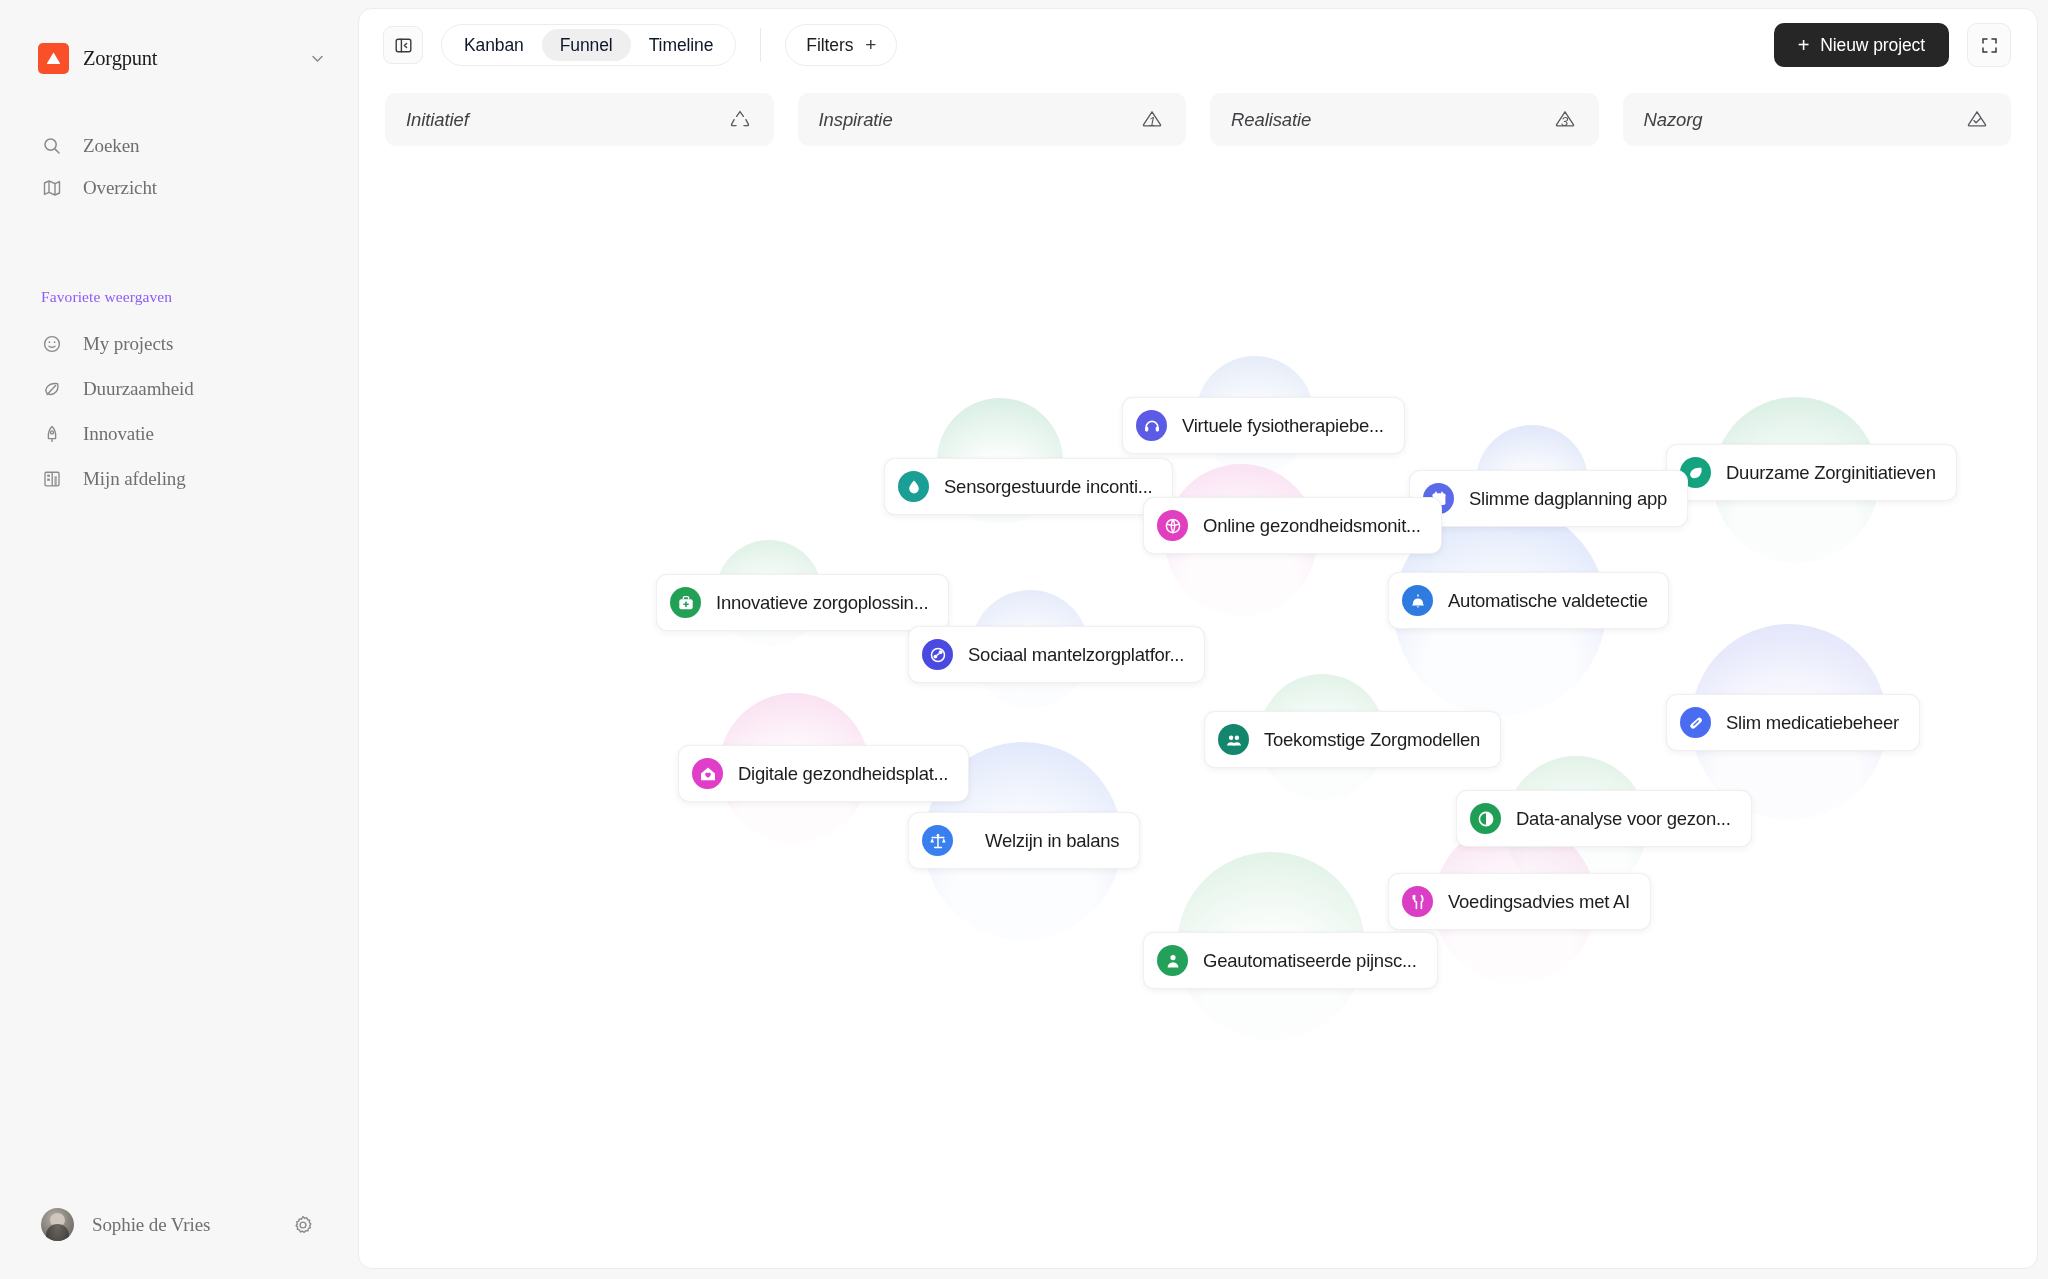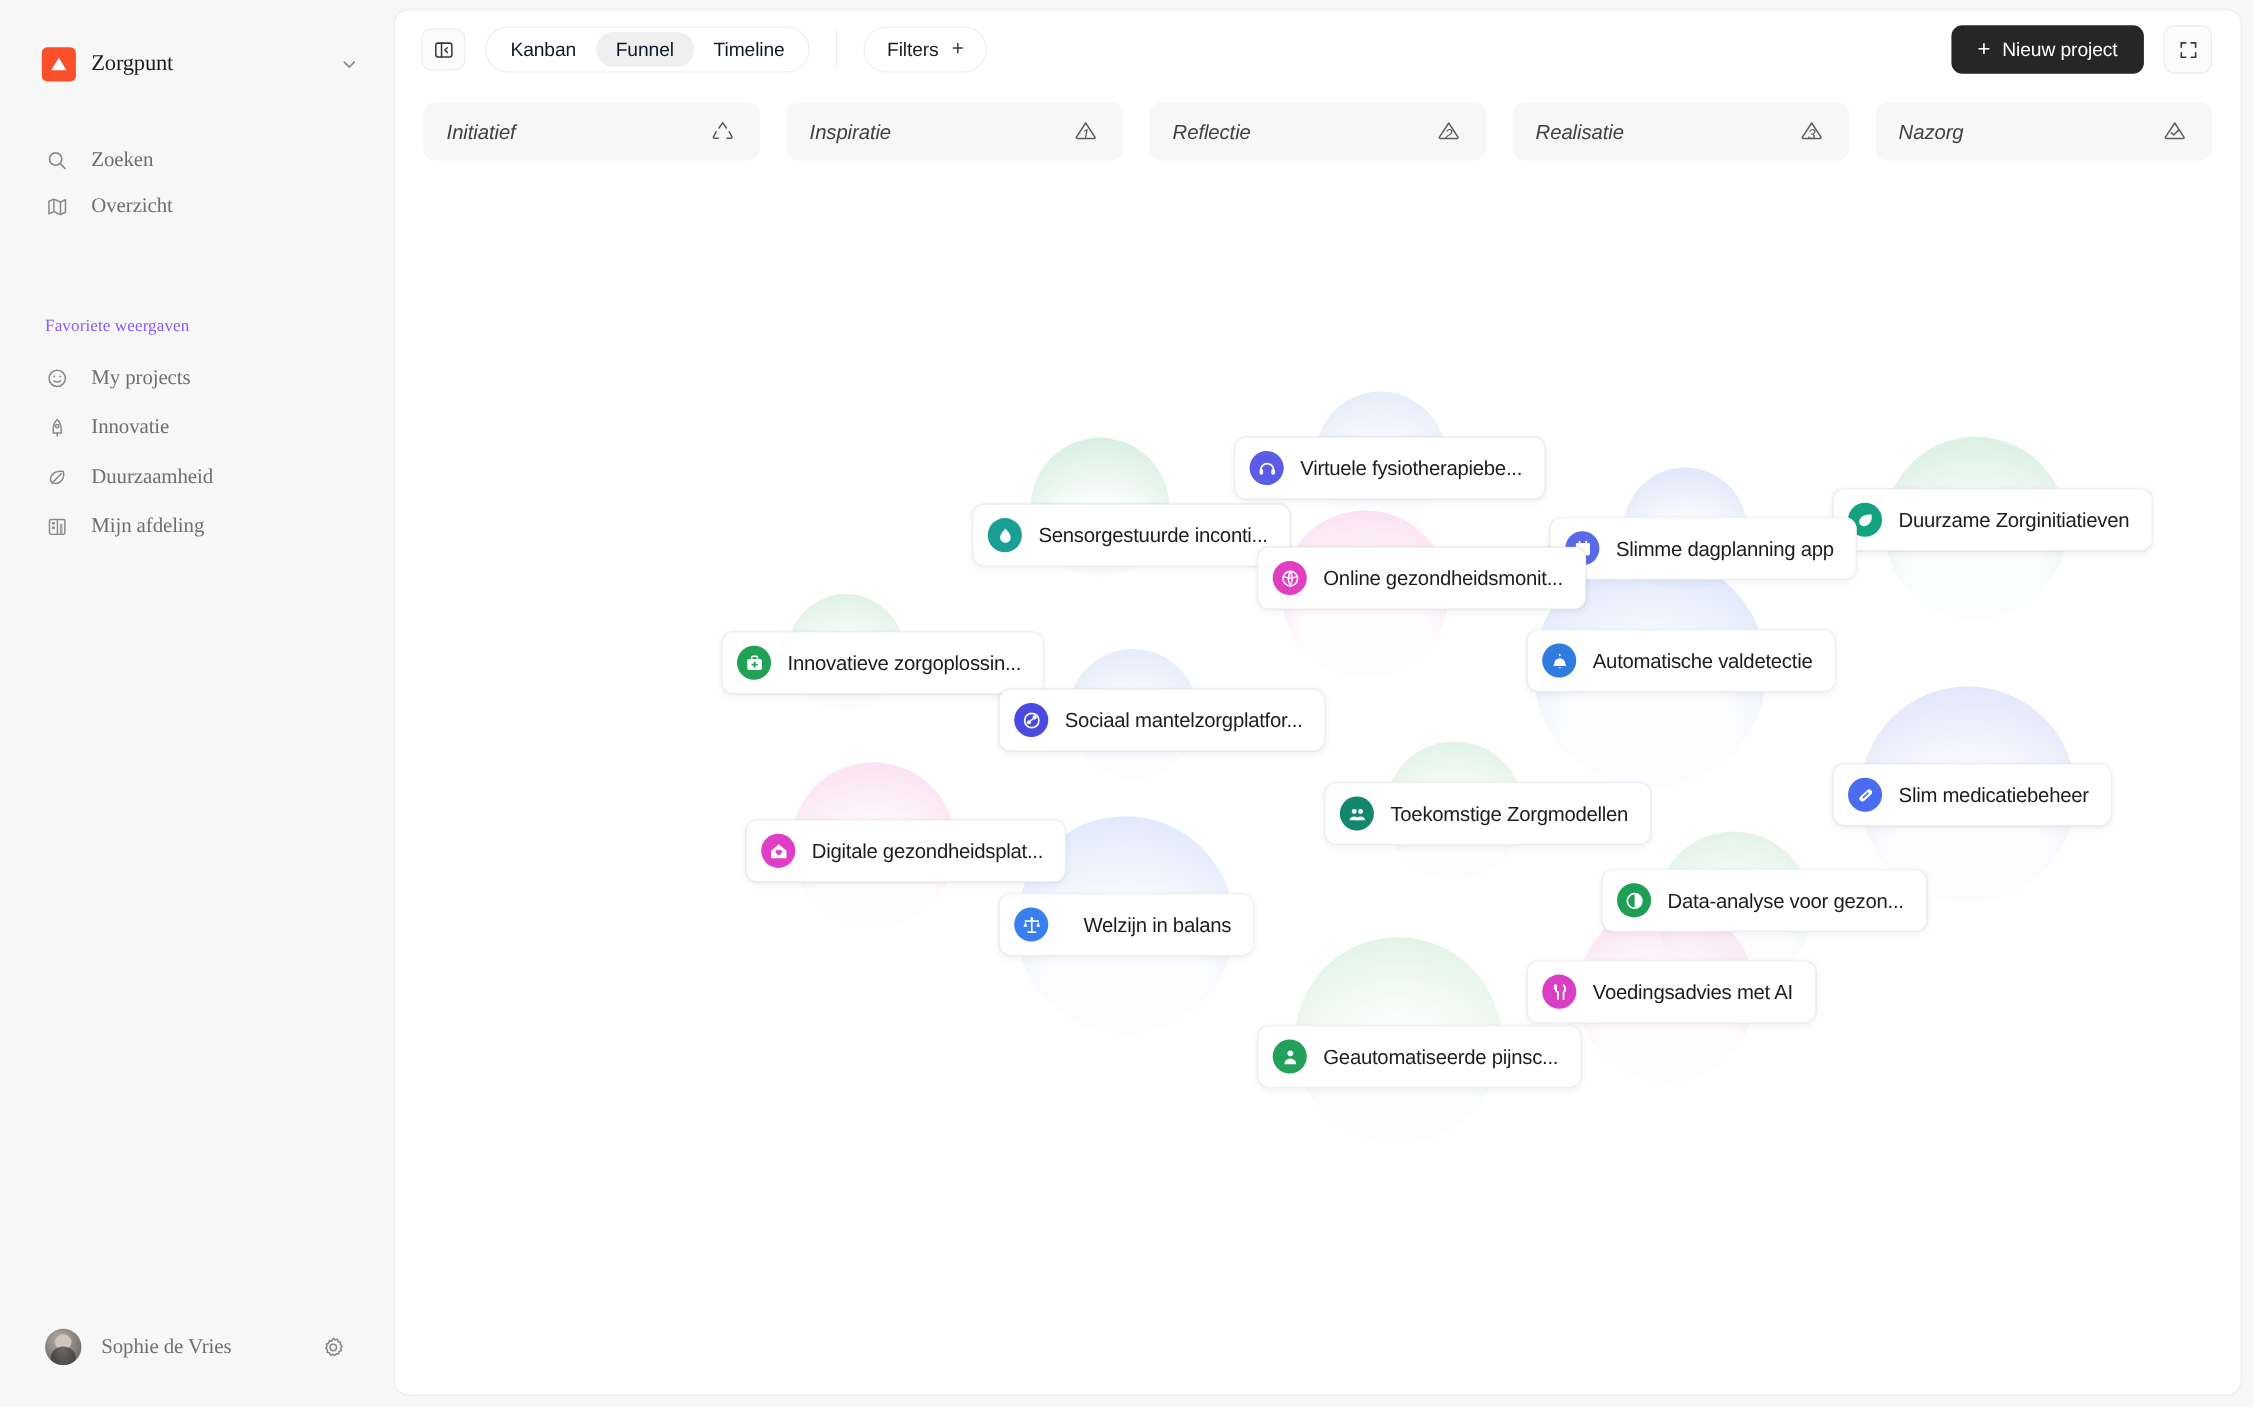--- a/index.html
+++ b/index.html
@@ -210,35 +210,35 @@
               <circle cx="7.4" cy="8.2" r="0.85" fill="#8a8a8e" stroke="none"></circle>
               <circle cx="12.6" cy="8.2" r="0.85" fill="#8a8a8e" stroke="none"></circle>
               <path d="M7 12.2 Q10 14.4 13 12.2"></path>
             </svg>
         </span>
         <span class="nav-label">My projects</span>
       </div>
       <div class="nav-item">
         <span class="nav-ico">
           <svg width="20" height="20" viewBox="0 0 20 20" fill="none" stroke="#8a8a8e" stroke-width="1.4" stroke-linecap="round" stroke-linejoin="round">
+              <path d="M15.6 4.6 Q17 11.5 12.2 14.4 Q8 16.9 4.8 14 Q2.6 11.2 5.5 7.6 Q8.6 3.8 15.6 4.6 Z"></path>
+              <path d="M13.6 6.6 L5.2 15.4"></path>
+            </svg>
+        </span>
+        <span class="nav-label">Duurzaamheid</span>
+      </div>
+      <div class="nav-item">
+        <span class="nav-ico">
+          <svg width="20" height="20" viewBox="0 0 20 20" fill="none" stroke="#8a8a8e" stroke-width="1.4" stroke-linecap="round" stroke-linejoin="round">
               <path d="M10 2.4 Q13.6 6 13.6 11.2 L13.6 14.6 L6.4 14.6 L6.4 11.2 Q6.4 6 10 2.4 Z"></path>
               <circle cx="10" cy="8.4" r="1.5"></circle>
               <path d="M10 14.6 L10 17.4"></path>
             </svg>
         </span>
         <span class="nav-label">Innovatie</span>
-      </div>
-      <div class="nav-item">
-        <span class="nav-ico">
-          <svg width="20" height="20" viewBox="0 0 20 20" fill="none" stroke="#8a8a8e" stroke-width="1.4" stroke-linecap="round" stroke-linejoin="round">
-              <path d="M15.6 4.6 Q17 11.5 12.2 14.4 Q8 16.9 4.8 14 Q2.6 11.2 5.5 7.6 Q8.6 3.8 15.6 4.6 Z"></path>
-              <path d="M13.6 6.6 L5.2 15.4"></path>
-            </svg>
-        </span>
-        <span class="nav-label">Duurzaamheid</span>
       </div>
       <div class="nav-item">
         <span class="nav-ico">
           <svg width="20" height="20" viewBox="0 0 20 20" fill="none" stroke="#8a8a8e" stroke-width="1.35" stroke-linejoin="round">
               <rect x="3" y="3.2" width="14" height="13.6" rx="1.4"></rect>
               <path d="M10.2 3.2 L10.2 16.8"></path>
               <rect x="5.2" y="5.6" width="2.7" height="2.2" fill="#8a8a8e" stroke="none"></rect>
               <rect x="5.2" y="9.6" width="2.7" height="2.2" fill="#8a8a8e" stroke="none"></rect>
               <rect x="12.4" y="7.2" width="2.4" height="9.6" fill="#8a8a8e" stroke="none" opacity="0.75"></rect>
             </svg>
@@ -311,29 +311,20 @@
             </svg>
         </span>
       </div>
       <div class="col-head">
         <span class="col-name">Inspiratie</span>
         <span class="col-badge">
           <svg width="26" height="26" viewBox="0 0 26 26" fill="none" stroke="#5c5c60" stroke-width="1.35" stroke-linejoin="round">
               <path d="M13 4.8 L21.4 17.6 Q22 18.9 20.4 18.9 L5.6 18.9 Q4 18.9 4.6 17.6 Z"></path>
             </svg>
           <span>1</span>
-        </span>
-      </div>
-      <div class="col-head">
-        <span class="col-name">Reflectie</span>
-        <span class="col-badge">
-          <svg width="26" height="26" viewBox="0 0 26 26" fill="none" stroke="#5c5c60" stroke-width="1.35" stroke-linejoin="round">
-              <path d="M13 4.8 L21.4 17.6 Q22 18.9 20.4 18.9 L5.6 18.9 Q4 18.9 4.6 17.6 Z"></path>
-            </svg>
-          <span>2</span>
         </span>
       </div>
       <div class="col-head">
         <span class="col-name">Realisatie</span>
         <span class="col-badge">
           <svg width="26" height="26" viewBox="0 0 26 26" fill="none" stroke="#5c5c60" stroke-width="1.35" stroke-linejoin="round">
               <path d="M13 4.8 L21.4 17.6 Q22 18.9 20.4 18.9 L5.6 18.9 Q4 18.9 4.6 17.6 Z"></path>
             </svg>
           <span>3</span>
         </span>

